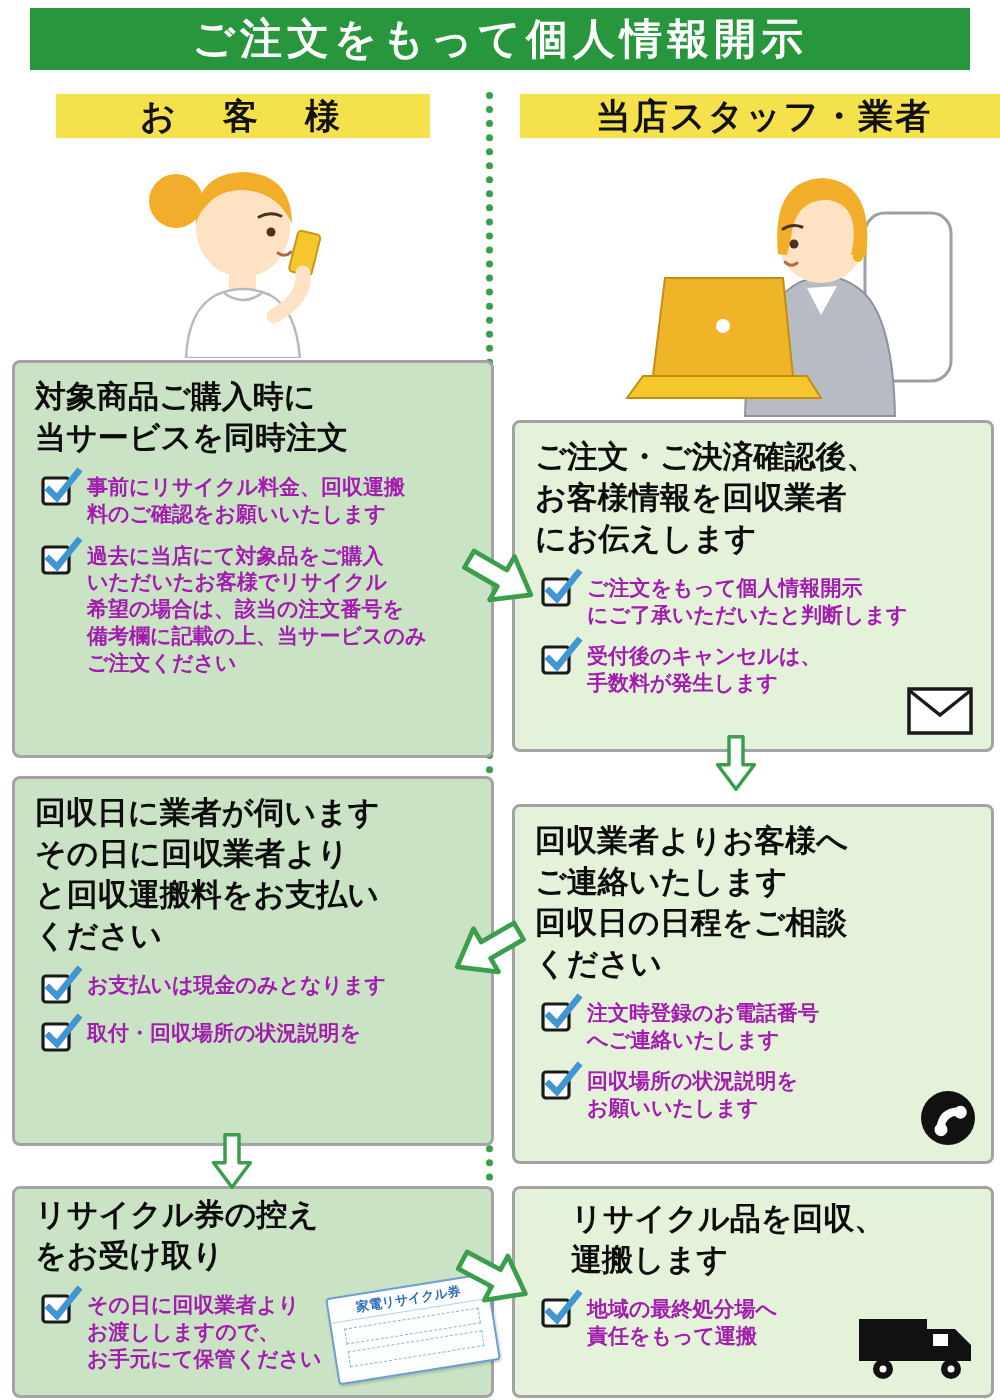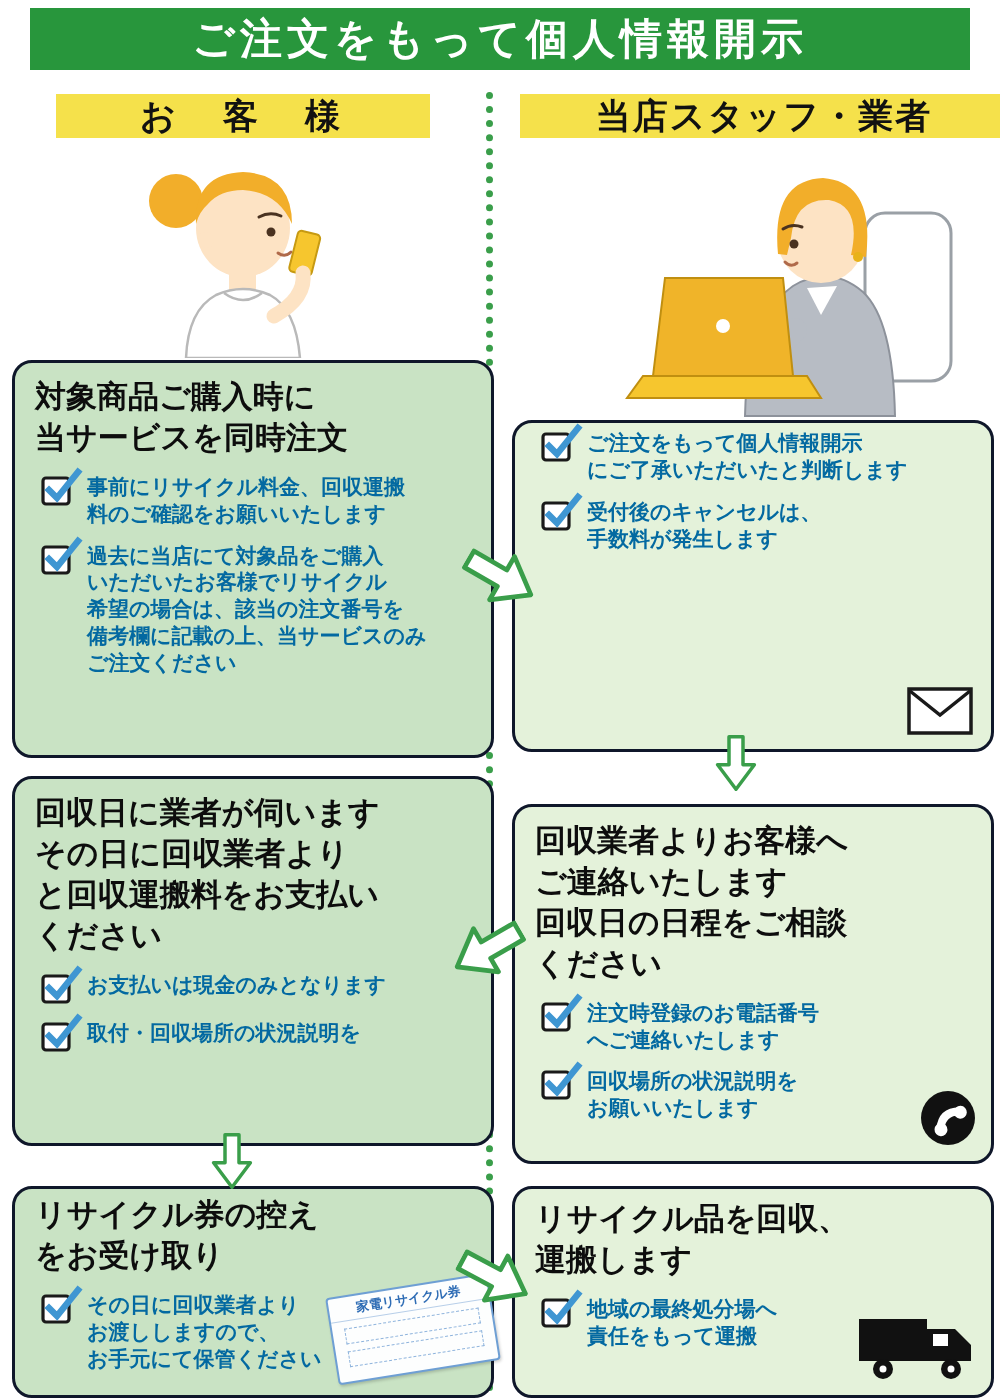--- a/index.html
+++ b/index.html
@@ -9,29 +9,29 @@
   .banner{position:absolute;left:30px;top:8px;width:940px;height:62px;background:#28963c;
           color:#fff;font-size:42px;font-weight:700;text-align:center;line-height:62px;letter-spacing:5px;}
 
   .col-header{position:absolute;top:94px;height:44px;background:#f5e14b;color:#111;
               font-size:35px;font-weight:700;text-align:center;line-height:44px;}
   .col-header.left{left:56px;width:374px;letter-spacing:6px;}
   .col-header.right{left:520px;width:488px;letter-spacing:2px;}
 
   .divider{position:absolute;left:486px;top:92px;height:1300px;width:0;border-left:7px dotted #3a9e4a;}
 
-  .box{position:absolute;border:3px solid #0f172a;border-radius:20px;}
+  .box{position:absolute;border:3px solid #a3a3a3;border-radius:8px;}
   .box.dark{background:#c9e3c4;}
   .box.light{background:#e4f2da;}
   .box-title{font-size:31px;font-weight:700;color:#0d0d0d;line-height:1.32;white-space:pre-line;
              padding:14px 10px 8px 20px;}
   .check-item{display:flex;align-items:flex-start;padding:0 8px 0 26px;margin-bottom:8px;}
   .check{flex:0 0 46px;}
   .check svg{overflow:visible;display:block;}
-  .check-text{font-size:21px;font-weight:600;color:#0369a1;line-height:1.28;white-space:pre-line;padding-top:7px;}
+  .check-text{font-size:21px;font-weight:600;color:#a21caf;line-height:1.28;white-space:pre-line;padding-top:7px;}
 
   .arrow{position:absolute;z-index:6;}
   .illustration{position:absolute;}
   .corner-icon{position:absolute;}
 
   .ticket{position:absolute;left:316px;top:96px;width:160px;height:84px;background:#fdfefe;
           border:2px solid #6e9fd4;border-radius:4px;transform:rotate(-9deg);
           box-shadow:1px 2px 3px rgba(0,0,0,.18);}
   .ticket-title{color:#2f6db5;font-size:13px;font-weight:700;text-align:center;
                 padding:3px 0 2px;border-bottom:1px solid #b8cfe9;white-space:nowrap;}
@@ -107,20 +107,23 @@
       </span>
       <span class="check-text">過去に当店にて対象品をご購入
 いただいたお客様でリサイクル
 希望の場合は、該当の注文番号を
 備考欄に記載の上、当サービスのみ
 ご注文ください</span>
     </div>
   </div>
 
   <div class="box light" style="left:512px;top:420px;width:476px;height:326px;">
+    <div class="box-title">ご注文・ご決済確認後、
+お客様情報を回収業者
+にお伝えします</div>
     <div class="check-item">
       <span class="check">
         <svg width="40" height="40" viewBox="0 0 40 40">
             <rect x="2" y="11" width="26" height="26" rx="3" fill="#fff" stroke="#1a1a1a" stroke-width="3.2"></rect>
             <path d="M8 23 L16 31 L37 5" fill="none" stroke="#3f96d2" stroke-width="6.5" stroke-linecap="square"></path>
           </svg>
       </span>
       <span class="check-text">ご注文をもって個人情報開示
 にご了承いただいたと判断します</span>
     </div>
@@ -215,21 +218,21 @@
 お手元にて保管ください</span>
     </div>
     <div class="ticket">
       <div class="ticket-title">家電リサイクル券</div>
       <div class="ticket-box"></div>
       <div class="ticket-box"></div>
     </div>
   </div>
 
   <div class="box light" style="left:512px;top:1186px;width:476px;height:206px;">
-    <div class="box-title" style="padding-top:10px;">リサイクル品を回収、
+    <div class="box-title" style="padding-top:10px;margin-left:36px;">リサイクル品を回収、
 運搬します</div>
     <div class="check-item">
       <span class="check">
         <svg width="40" height="40" viewBox="0 0 40 40">
             <rect x="2" y="11" width="26" height="26" rx="3" fill="#fff" stroke="#1a1a1a" stroke-width="3.2"></rect>
             <path d="M8 23 L16 31 L37 5" fill="none" stroke="#3f96d2" stroke-width="6.5" stroke-linecap="square"></path>
           </svg>
       </span>
       <span class="check-text">地域の最終処分場へ
 責任をもって運搬</span>

